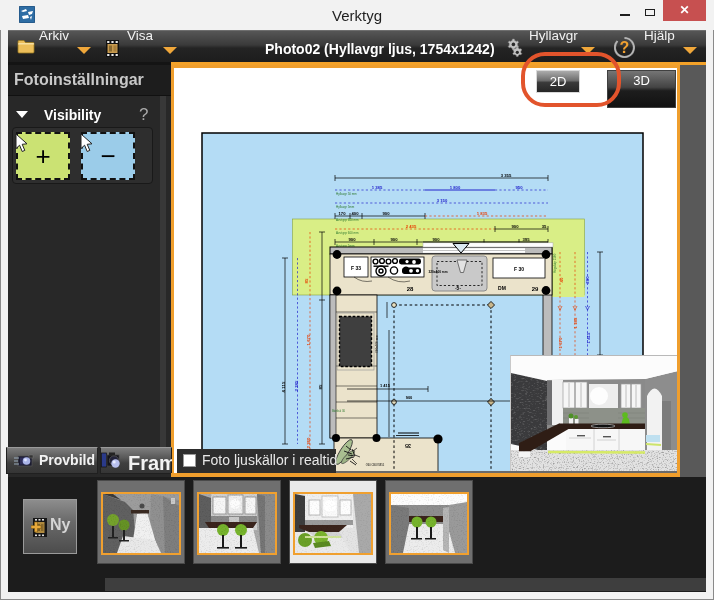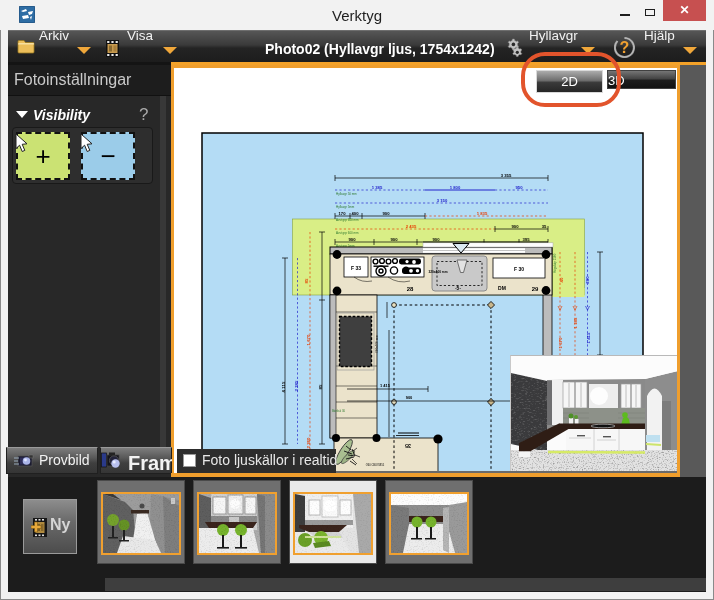--- a/index.html
+++ b/index.html
@@ -17,39 +17,39 @@
 
 #menubar { left:8px; top:30px; width:698px; height:32px; background:linear-gradient(#565656,#3a3a3a 45%,#242424 55%,#1d1d1d); border-top:1px solid #6e6e6e; }
 #menuline { left:171px; top:62px; width:535px; height:3px; background:#f4a229; }
 #menudark { left:8px; top:62px; width:163px; height:3px; background:#141414; }
 .mtext { color:#f2f2f2; font-size:13.5px; top:28px; }
 .mtitle { color:#ffffff; font-weight:bold; font-size:14px; top:41px; }
 .oarrow { width:0; height:0; border-left:7px solid transparent; border-right:7px solid transparent; border-top:7px solid #f0a73a; top:47px; }
 
 
 #lpanel { left:8px; top:65px; width:163px; height:415px; background:#282828; }
-#lphead { left:8px; top:65px; width:163px; height:31px; background:#1d1d1d; border-bottom:1px solid #111; color:#c9c9c9; font-size:16px; padding:6px 0 0 6px; }
+#lphead { left:8px; top:65px; width:163px; height:31px; background:#1d1d1d; border-bottom:1px solid #111; color:#c9c9c9; font-size:16px; padding:6px 0 0 6px;font-weight:bold; }
 #lscroll { left:160px; top:96px; width:6px; height:351px; background:#383838; }
 #vistri { left:16px; top:111px; width:0; height:0; border-left:6px solid transparent; border-right:6px solid transparent; border-top:7px solid #fff; }
-#vistext { left:33px; top:107px; color:#fff; font-weight:bold; font-size:14px;font-style:italic; }
+#vistext { left:44px; top:107px; color:#fff; font-weight:bold; font-size:14px; }
 #visq { left:139px; top:105px; color:#a9a9a9; font-size:17px; }
 #visgroup { left:12px; top:127px; width:141px; height:57px; background:#2e2e2e; border:1px solid #191919; border-radius:4px; }
 #btn-green { left:16px; top:132px; width:54px; height:48px; background:#cbe273; border:2px dashed #111; }
 #btn-blue { left:81px; top:132px; width:54px; height:48px; background:#9bcce9; border:2px dashed #111; }
 .plusminus { font-size:26px; color:#000; text-align:center; line-height:44px; width:100%; display:block; }
 
 
 #canvas { left:171px; top:65px; width:509px; height:412px; background:#fff; border:3px solid #ef9e2d; }
 #canvbot { left:171px; top:472.5px; width:509px; height:4.5px; background:#ef9e2d; z-index:4; }
 #graystrip { left:336px; top:470.5px; width:341px; height:2px; background:#6a6a6a; z-index:4; }
 #rightstrip { left:680px; top:65px; width:26px; height:415px; background:#595959; }
 
 
-#btn2d { left:536px; top:70px; width:67px; height:23px; background:linear-gradient(#ababab,#6e6e6e 45%,#3a3a3a 55%,#262626); border:1px solid #d9d9d9; color:#fff; font-size:13px; text-align:center; line-height:21px; }
-#btn3d { left:607px; top:70px; width:69px; height:19px; background:linear-gradient(#757575,#444 45%,#1d1d1d 55%,#121212); border:1px solid #404040; color:#fff; font-size:13px; line-height:20px; }
+#btn2d { left:536px; top:70px; width:44px; height:23px; background:linear-gradient(#ababab,#6e6e6e 45%,#3a3a3a 55%,#262626); border:1px solid #d9d9d9; color:#fff; font-size:13px; text-align:center; line-height:21px; }
+#btn3d { left:607px; top:70px; width:69px; height:38px; background:linear-gradient(#757575,#444 45%,#1d1d1d 55%,#121212); border:1px solid #404040; color:#fff; font-size:13px; text-align:center; line-height:20px; }
 
 
 .tab { top:447px; height:27px; background:linear-gradient(#7d7d7d,#585858 40%,#3f3f3f 60%,#353535); border:1px solid #202020; border-top:1px solid #9a9a9a; color:#f2f2f2; font-weight:bold; font-size:14px; }
 #tab1 { left:6px; width:92px; }
 #tab2 { left:100px; width:72px; }
 
 
 #cbbar { left:177px; top:449px; width:159px; height:24px; background:#2d2d2d; }
 #cbbox { left:183px; top:454px; width:13px; height:13px; background:#fff; border:1px solid #999; }
 #cbtext { left:202px; top:452px; color:#e8e8e8; font-size:14px; }
@@ -448,21 +448,21 @@
 <rect x="6" y="3.5" width="10" height="7" fill="#2e2e5a"></rect>
 <circle cx="12.5" cy="7" r="3.8" fill="#aab4e8"></circle>
 <circle cx="11.5" cy="6" r="1.4" fill="#e0e6ff"></circle>
 <g stroke="#9ab" stroke-width="1">
         <line x1="0" y1="4" x2="5" y2="4"></line>
         <line x1="0" y1="7" x2="4" y2="7"></line>
         <line x1="0" y1="10" x2="5" y2="10"></line>
       </g>
 <rect x="15" y="1" width="4" height="3" fill="#333" stroke="#777" stroke-width="0.5"></rect>
 </svg></div>
-<div class="abs" style="left:39px;top:452px;color:#f2f2f2;font-weight:normal;font-size:14px;">Provbild</div>
+<div class="abs" style="left:39px;top:452px;color:#f2f2f2;font-weight:bold;font-size:14px;">Provbild</div>
 <div class="abs" style="left:101px;top:451px;width:21px;height:19px;">
 <svg width="21" height="19" viewBox="0 0 21 19">
 <rect x="0.5" y="2" width="5" height="14" fill="#2a3a8a" stroke="#111" stroke-width="0.7"></rect>
 <rect x="6" y="4" width="12" height="11" fill="#14141c" stroke="#444" stroke-width="0.7"></rect>
 <rect x="8" y="1.5" width="6" height="3" fill="#222"></rect>
 <circle cx="13" cy="9.5" r="4.6" fill="#23233a" stroke="#555" stroke-width="0.8"></circle>
 <circle cx="14.5" cy="12.5" r="4.2" fill="#b8c0ee"></circle>
 <circle cx="13.2" cy="11" r="1.5" fill="#e8ecff"></circle>
 </svg></div>
 <div class="abs" style="left:128px;top:452px;width:44px;overflow:hidden;color:#f2f2f2;font-weight:bold;font-size:20px;">Framk</div>

